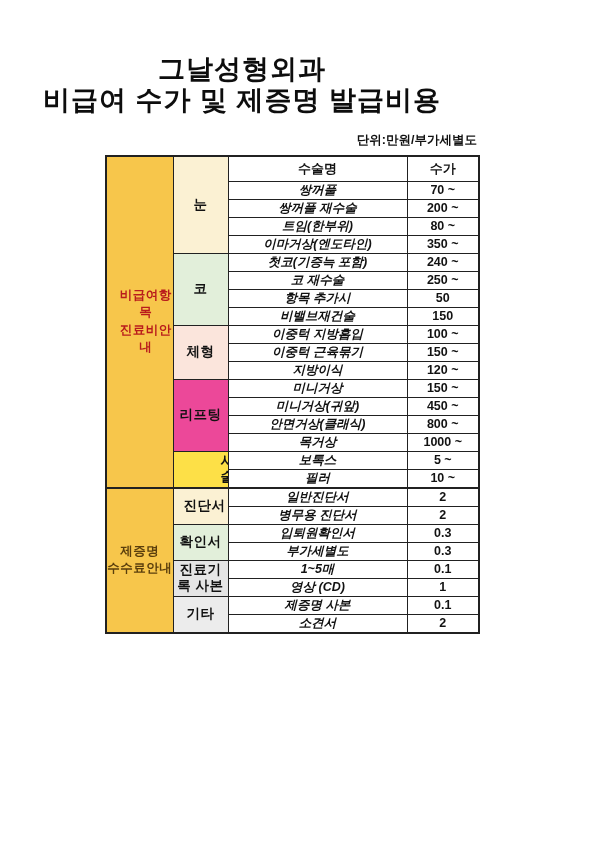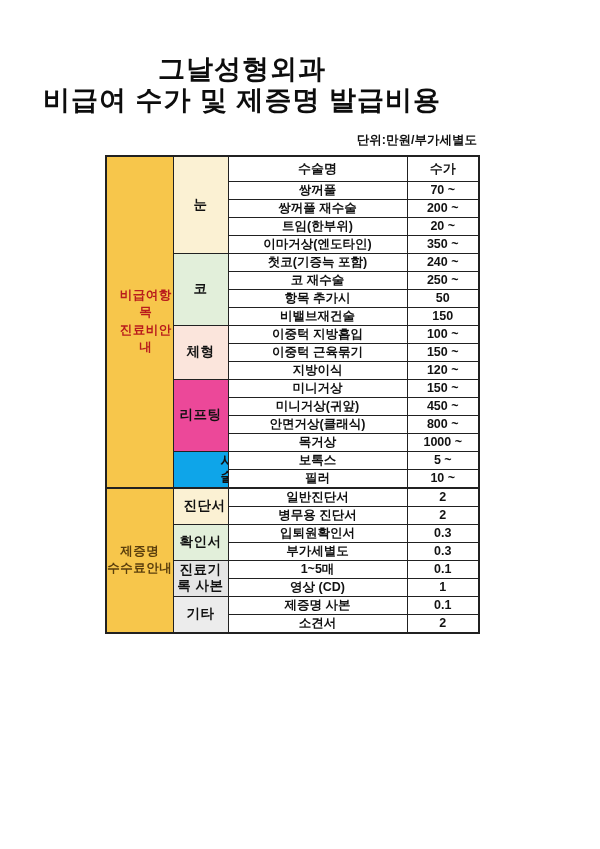--- a/index.html
+++ b/index.html
@@ -68,21 +68,21 @@
   td.section-cell {
     font-size: 12.5px;
     line-height: 1.4;
     letter-spacing: 0.5px;
   }
   td.category-cell {
     font-size: 13.5px;
     line-height: 1.15;
     letter-spacing: 0.5px;
   }
-  td.name-cell { font-size: 12.5px; }
+  td.name-cell { font-size: 12.5px; font-style: italic; }
   td.price-cell { font-size: 12.5px; }
   .section-divider { border-top-width: 2.5px !important; }
 </style>
 </head>
 <body>
 
 <div class="page">
   <div class="title-block">
     <div class="title-line">그날성형외과</div>
     <div class="title-line">비급여 수가 및 제증명 발급비용</div>
@@ -108,21 +108,21 @@
         <tr class="data-row">
           <td class="name-cell">쌍꺼풀</td>
           <td class="price-cell">70 ~</td>
         </tr>
         <tr class="data-row">
           <td class="name-cell">쌍꺼풀 재수술</td>
           <td class="price-cell">200 ~</td>
         </tr>
         <tr class="data-row">
           <td class="name-cell">트임(한부위)</td>
-          <td class="price-cell">20 ~</td>
+          <td class="price-cell">80 ~</td>
         </tr>
         <tr class="data-row">
           <td class="name-cell">이마거상(엔도타인)</td>
           <td class="price-cell">350 ~</td>
         </tr>
         <tr class="data-row">
           <td class="category-cell" rowspan="4" style="background: rgb(226, 239, 218);">코</td>
           <td class="name-cell">첫코(기증늑 포함)</td>
           <td class="price-cell">240 ~</td>
         </tr>
@@ -162,21 +162,21 @@
         </tr>
         <tr class="data-row">
           <td class="name-cell">안면거상(클래식)</td>
           <td class="price-cell">800 ~</td>
         </tr>
         <tr class="data-row">
           <td class="name-cell">목거상</td>
           <td class="price-cell">1000 ~</td>
         </tr>
         <tr class="data-row">
-          <td class="category-cell" rowspan="2" style="background: #0ea5e9; padding-left: 47px;">시술</td>
+          <td class="category-cell" rowspan="2" style="background: #fde047; padding-left: 47px;">시술</td>
           <td class="name-cell">보톡스</td>
           <td class="price-cell">5 ~</td>
         </tr>
         <tr class="data-row">
           <td class="name-cell">필러</td>
           <td class="price-cell">10 ~</td>
         </tr>
         <tr class="data-row">
           <td class="section-cell section-divider" rowspan="8" style="background: rgb(247, 198, 75); color: rgb(90, 62, 12);">
             <div>제증명</div>

